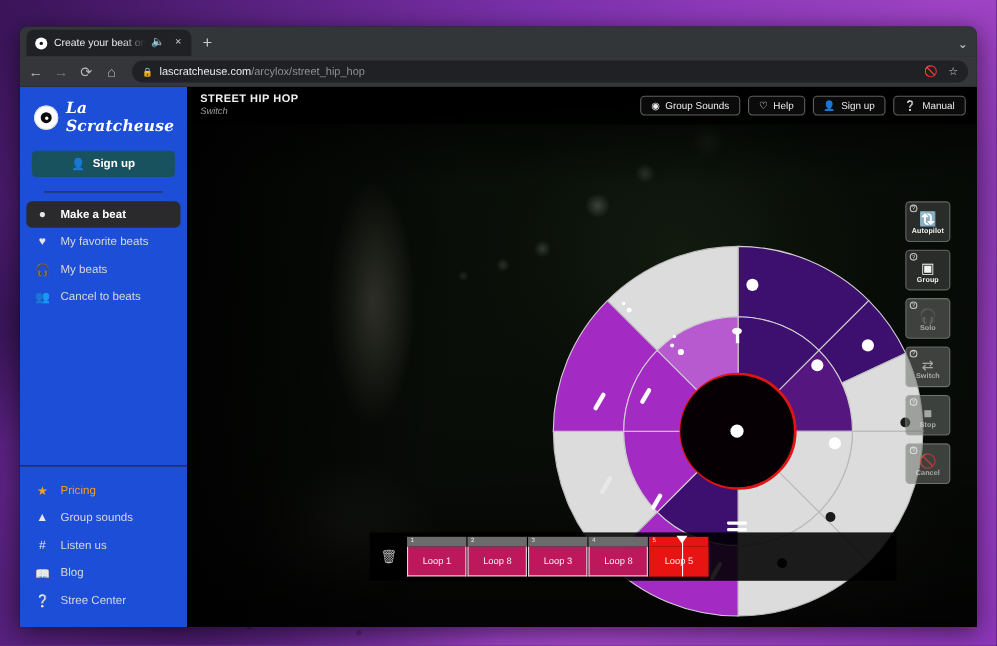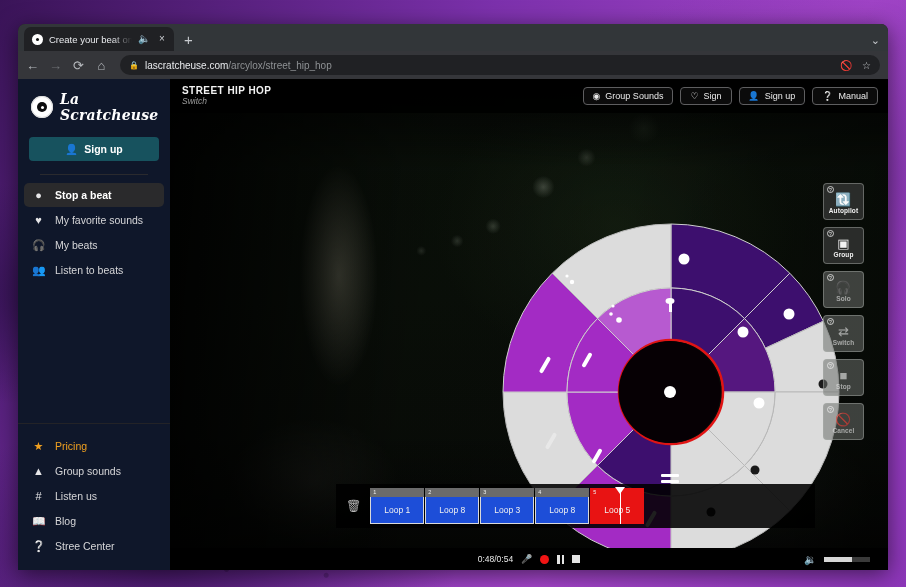--- a/index.html
+++ b/index.html
@@ -110,21 +110,21 @@
   .app {
     position: relative;
     height: calc(546px - 27px - 28px);
     background: #000;
     display: flex;
     overflow: hidden;
   }
   
   .sidebar {
     width: 152px; flex: 0 0 152px;
-    background: #0f172a;
+    background: #1d4ed8;
     display: flex; flex-direction: column;
     position: relative; z-index: 5;
     padding-top: 12px;
   }
   .brand { display:flex; align-items:center; gap:7px; padding: 0 13px; margin-bottom: 14px;}
   .disc {
     width: 22px; height: 22px; border-radius: 50%;
     background: #fff; position: relative; flex:0 0 auto;
     box-shadow: inset 0 0 0 1px #ddd;
   }
@@ -251,21 +251,21 @@
     z-index:6;
   }
   .trashbtn { color:#b9b9b9; font-size:12px; margin-right:9px; cursor:pointer; }
   .loops { display:flex; gap:1px; }
   .loop { width:54px; cursor:pointer; position:relative; }
   .loop .lnum {
     height:9px; background:#6b6b6b; color:#f0f0f0;
     font-size:5.5px; padding-left:3px; line-height:9px;
   }
   .loop .lbody {
-    height:27px; background:#1d4ed8;
+    height:27px; background:#be185d;
     border:1px solid #d9d9d9; border-top:none;
     color:#f0f0f0; font-size:8.5px;
     display:flex;align-items:center;justify-content:center;
   }
   .loop.active .lnum { background:#e81313; }
   .loop.active .lbody { background:#e81313; border-color:#e81313; }
   .playhead {
     position:absolute; left:30px; top:0; bottom:0; width:1px;
     background:#fff; z-index:3;
   }
@@ -337,33 +337,33 @@
       </div>
       <div class="signup-side">
         <span>👤</span>
         <span>Sign up</span>
       </div>
       <div class="divider"></div>
 
       <div class="navlist">
         <div class="navitem active">
           <span class="ico">●</span>
-          <span>Stop a beat</span>
+          <span>Make a beat</span>
         </div>
         <div class="navitem">
           <span class="ico">♥</span>
-          <span>My favorite sounds</span>
+          <span>My favorite beats</span>
         </div>
         <div class="navitem">
           <span class="ico">🎧</span>
           <span>My beats</span>
         </div>
         <div class="navitem">
           <span class="ico">👥</span>
-          <span>Listen to beats</span>
+          <span>Cancel to beats</span>
         </div>
       </div>
 
       <div class="sidebar-bottom">
         <div class="divider2"></div>
         <div class="navlist">
           <div class="navitem gold">
             <span class="ico">★</span>
             <span>Pricing</span>
           </div>
@@ -395,21 +395,21 @@
           <div class="track-title">STREET HIP HOP</div>
           <div class="track-author">Switch</div>
         </div>
         <div class="topbtns">
           <div class="tbtn">
             <span class="gi">◉</span>
             <span>Group Sounds</span>
           </div>
           <div class="tbtn">
             <span class="gi">♡</span>
-            <span>Sign</span>
+            <span>Help</span>
           </div>
           <div class="tbtn">
             <span class="gi">👤</span>
             <span>Sign up</span>
           </div>
           <div class="tbtn">
             <span class="gi">❔</span>
             <span>Manual</span>
           </div>
         </div>
@@ -529,34 +529,16 @@
             <div class="lbody">Loop 8</div>
           </div>
           <div class="loop active">
             <div class="lnum">5</div>
             <div class="lbody">Loop 5</div>
             <div class="playhead"></div>
           </div>
         </div>
       </div>
 
-      <div class="transport">
-        <div class="tcenter">
-          <span class="ttime">0:48/0:54</span>
-          <span class="tico">🎤</span>
-          <span class="recdot"></span>
-          <span class="pausei">
-              <i></i>
-              <i></i>
-            </span>
-          <span class="stopi"></span>
-        </div>
-        <div class="volwrap">
-          <span class="volico">🔉</span>
-          <span class="voltrack">
-            <span class="volfill" style="width: 60%;"></span>
-          </span>
-        </div>
-      </div>
 
     </div>
   </div>
 </div>
 
 </body></html>

